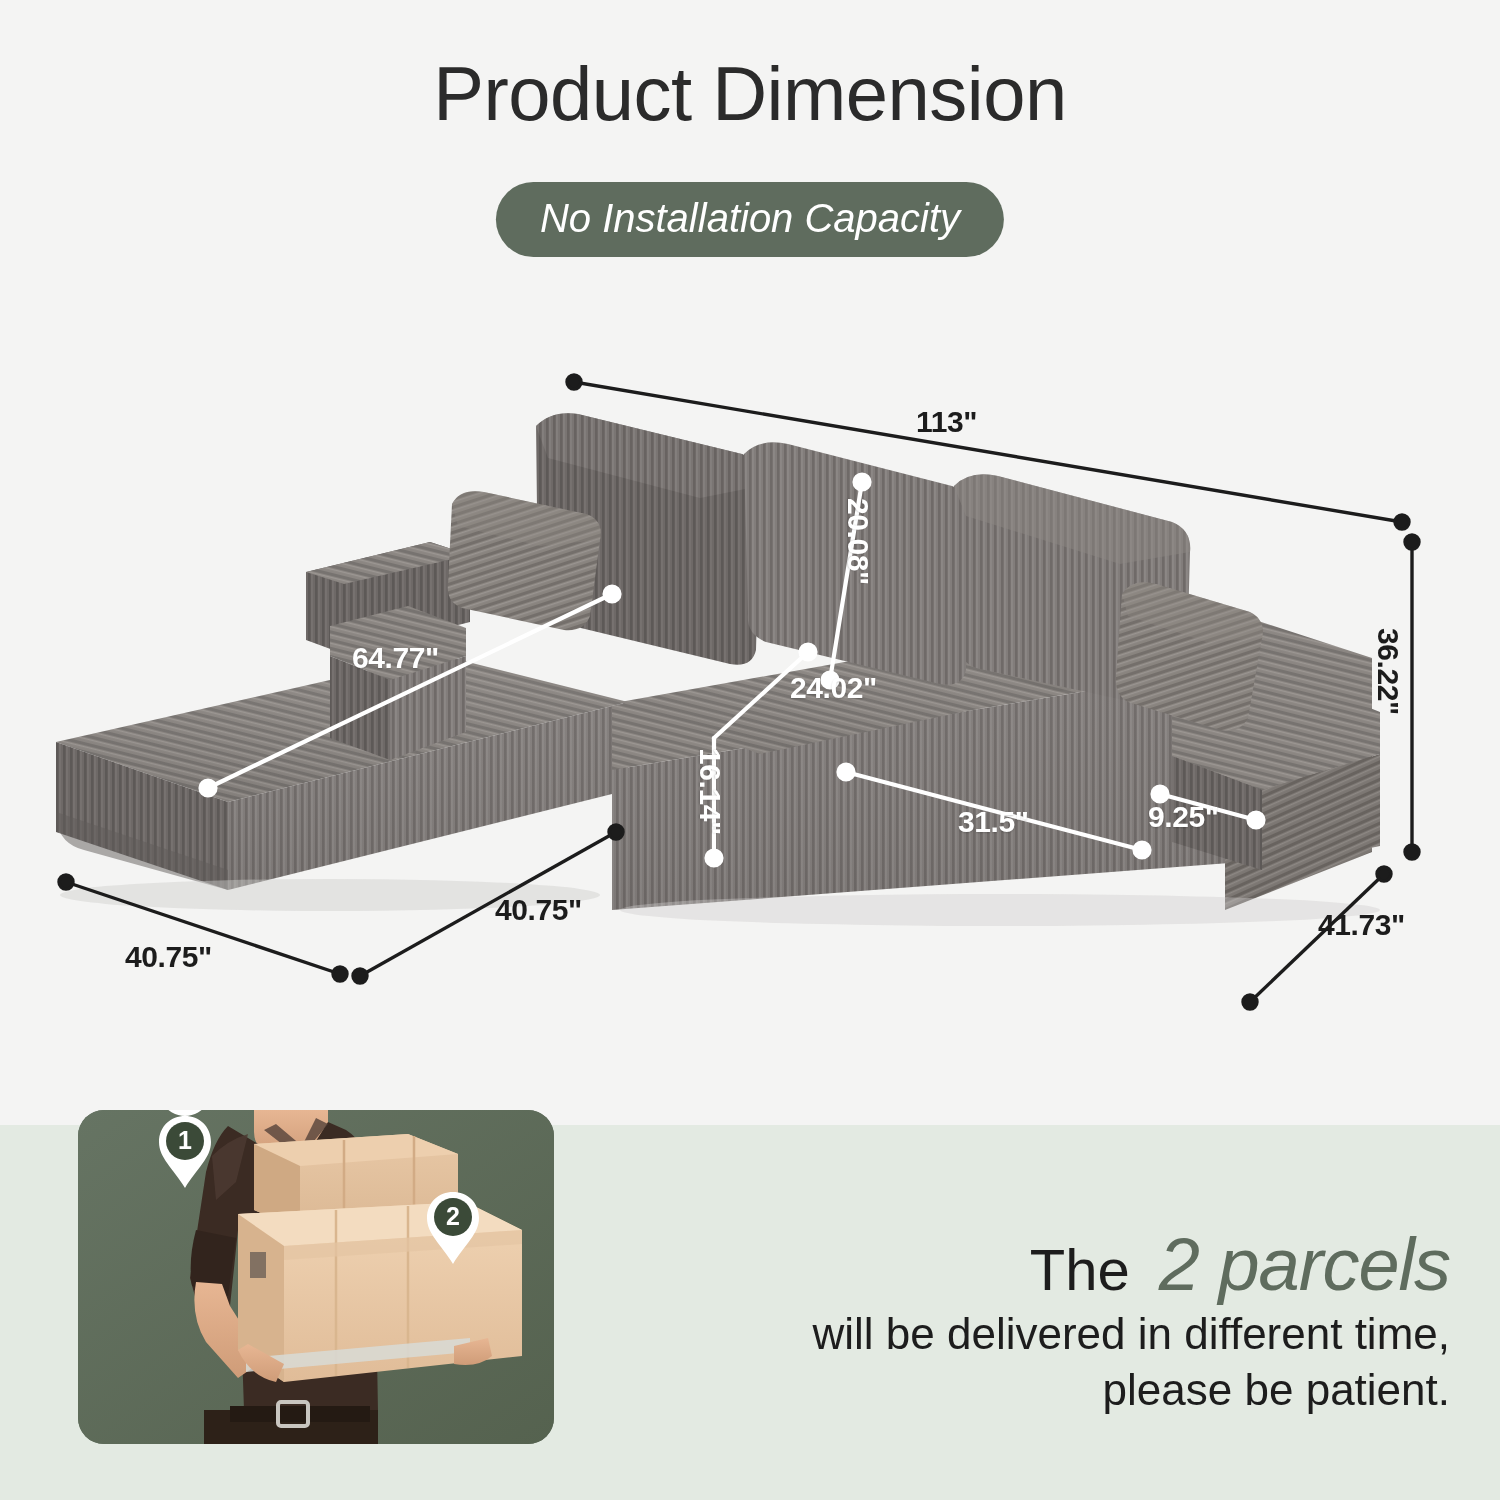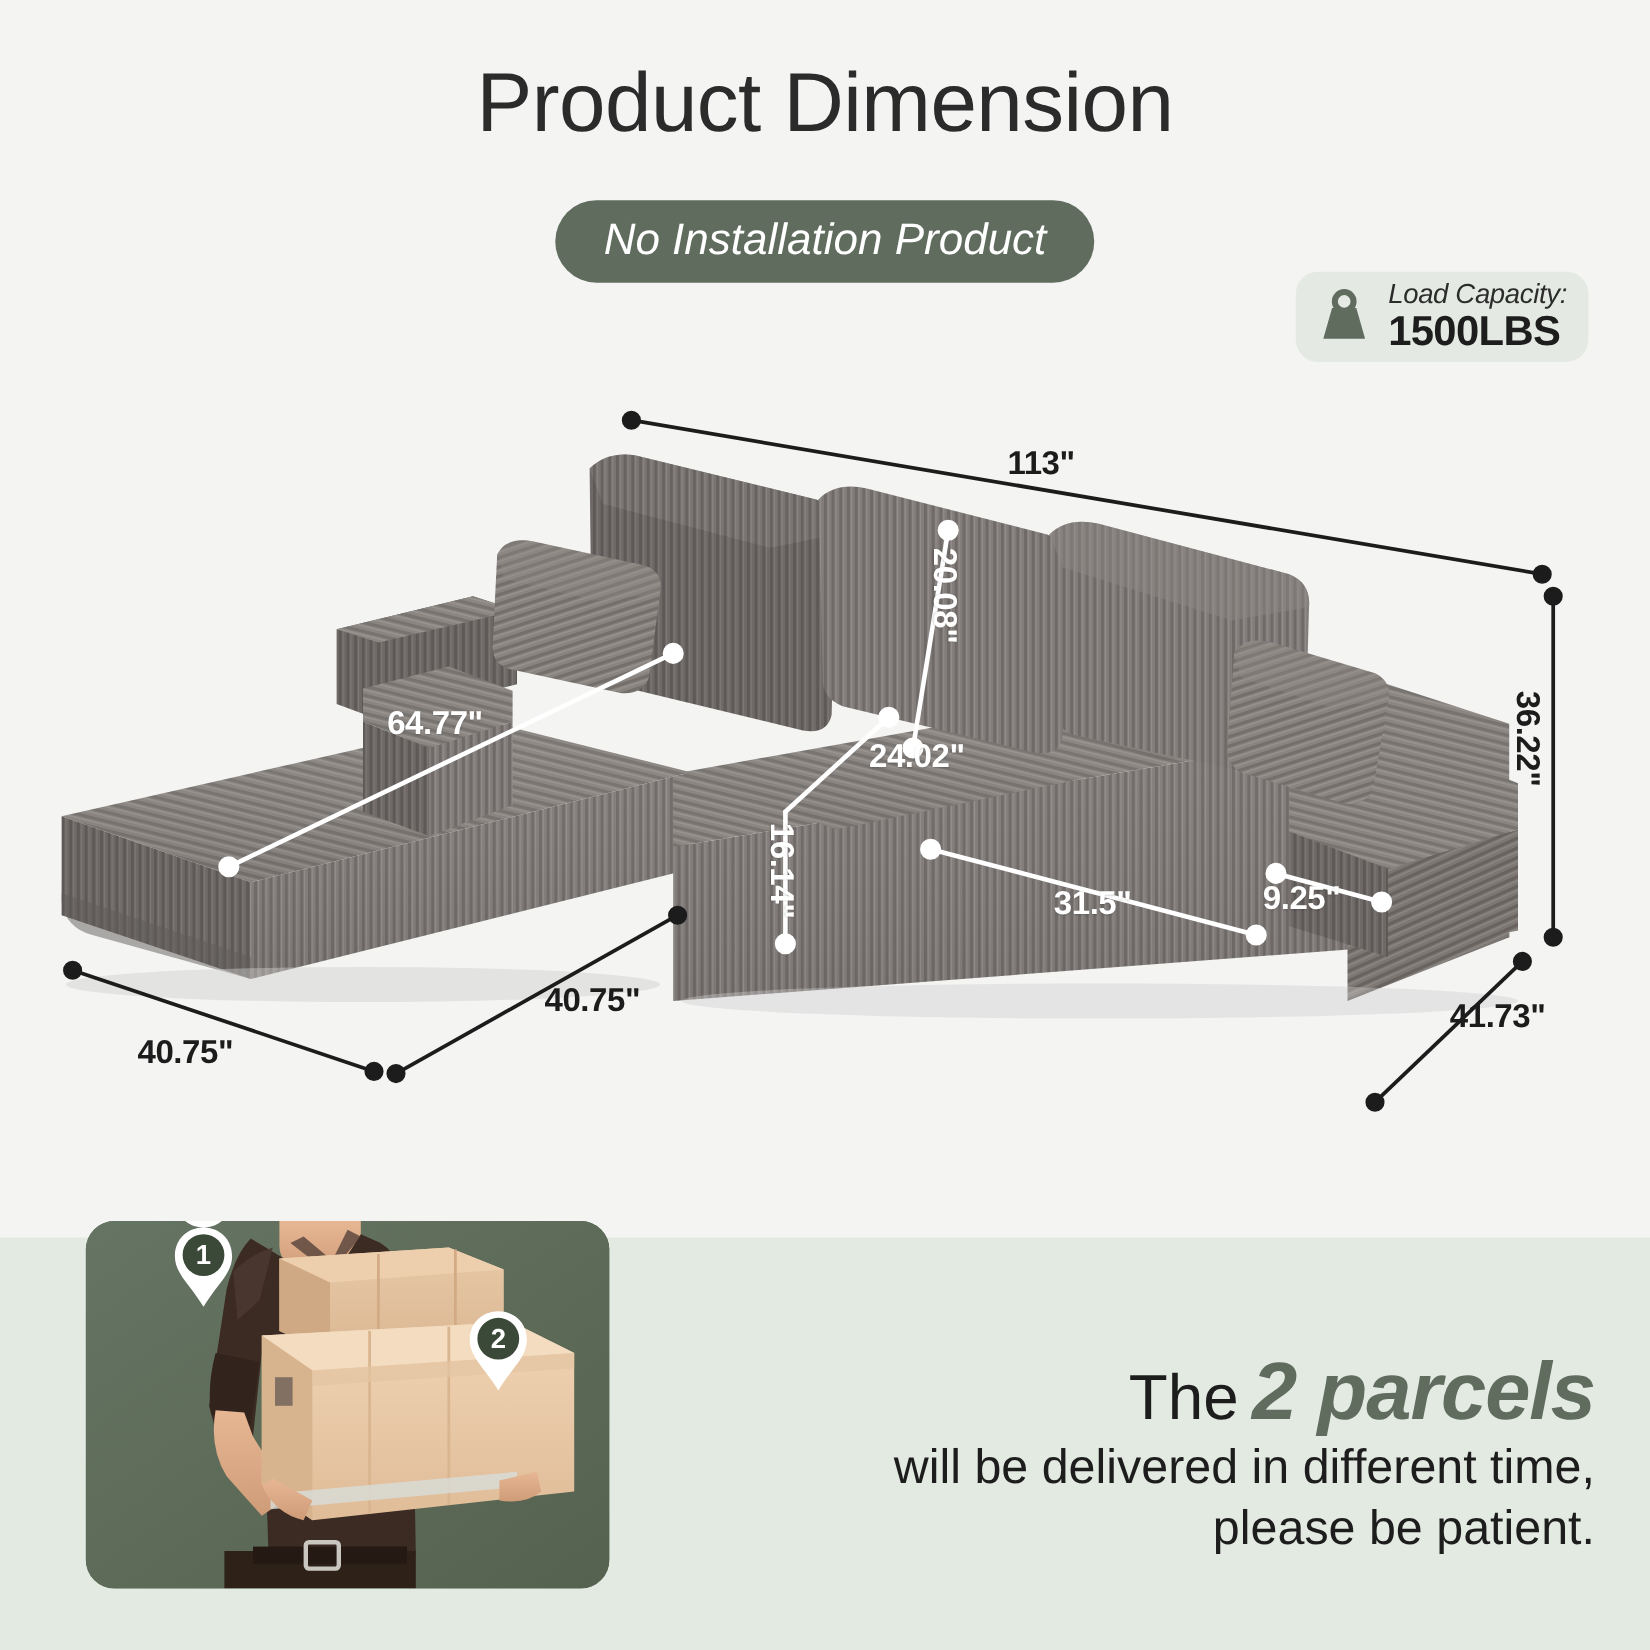--- a/index.html
+++ b/index.html
@@ -88,49 +88,37 @@
   .photo-card svg { display:block; }
 
   
   .parcel-text {
     position:absolute; left:620px; top:1228px; width:830px;
     text-align:right; color:#1d1d1d;
   }
   .parcel-line1 { font-size:48px; line-height:1.0; white-space:nowrap; }
   .parcel-line1 .the { font-size:58px; font-weight:400; vertical-align:baseline; }
   .parcel-line1 .big {
-    font-size:74px; font-weight:700; font-style:italic; color:#5f6c5e;
-    letter-spacing:-1px; margin-left:12px;
+    font-size:74px; font-weight:400; font-style:italic; color:#5f6c5e;
+    letter-spacing:-1px; margin-left:29px;
   }
   .parcel-line2 { font-size:44px; font-weight:400; line-height:1.28; margin-top:4px; white-space:nowrap; }
   .parcel-line3 { font-size:44px; font-weight:400; line-height:1.28; white-space:nowrap;text-align:right; }
 </style>
 </head>
 <body>
 
 <div id="stage">
 
   <div class="band-top"></div>
   <div class="band-bottom"></div>
 
   <div class="title">Product Dimension</div>
-  <div class="pill">No Installation Product</div>
-
-  <div class="loadbadge">
-    <span class="icon">
-      <svg viewBox="0 0 52 52" width="52" height="52" aria-hidden="true">
-        <circle cx="26" cy="12" r="8.5" fill="none" stroke="#5f6c5e" stroke-width="5.5"></circle>
-        <path d="M15 18 H37 L45 46 H7 Z" fill="#5f6c5e"></path>
-      </svg>
-    </span>
-    <span class="txt">
-      <span class="lc-label">Load Capacity:</span>
-      <span class="lc-value">1500LBS</span>
-    </span>
-  </div>
+  <div class="pill">No Installation Capacity</div>
+
 
   <div class="sofa-wrap">
     <svg width="1500" height="720" viewBox="0 0 1500 720">
       <defs>
 
         <pattern id="ribV" width="7" height="10" patternUnits="userSpaceOnUse">
           <rect width="7" height="10" fill="#827d7b"></rect>
           <rect x="0" width="2.6" height="10" fill="#6f6a68"></rect>
           <rect x="3.4" width="1.1" height="10" fill="#938e8c"></rect>
         </pattern>

